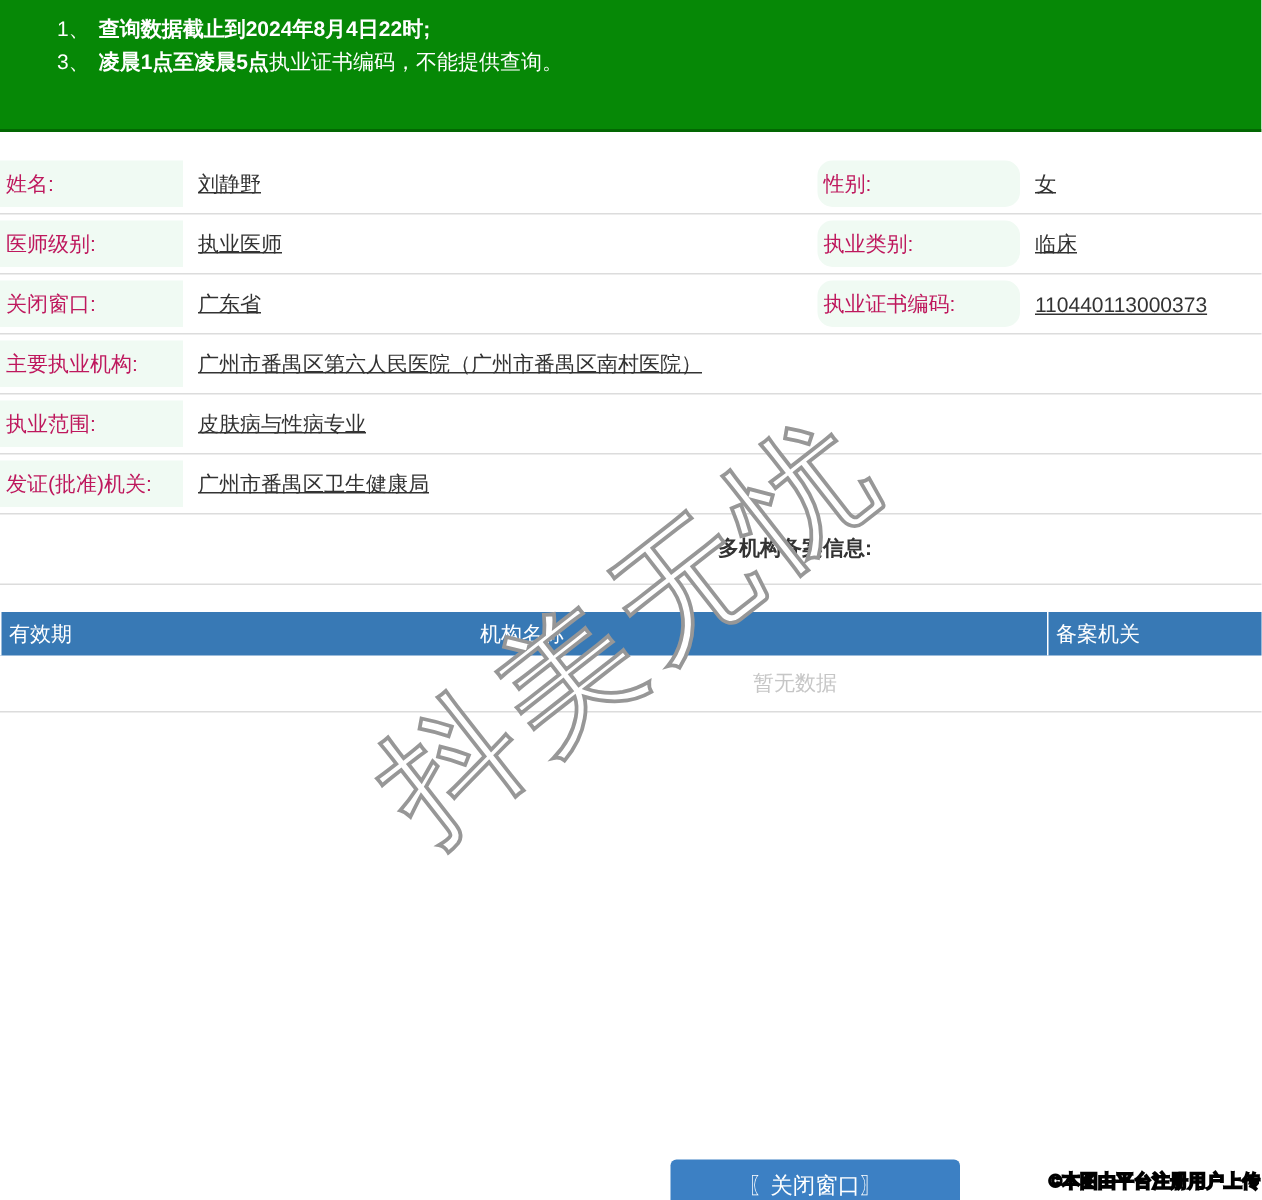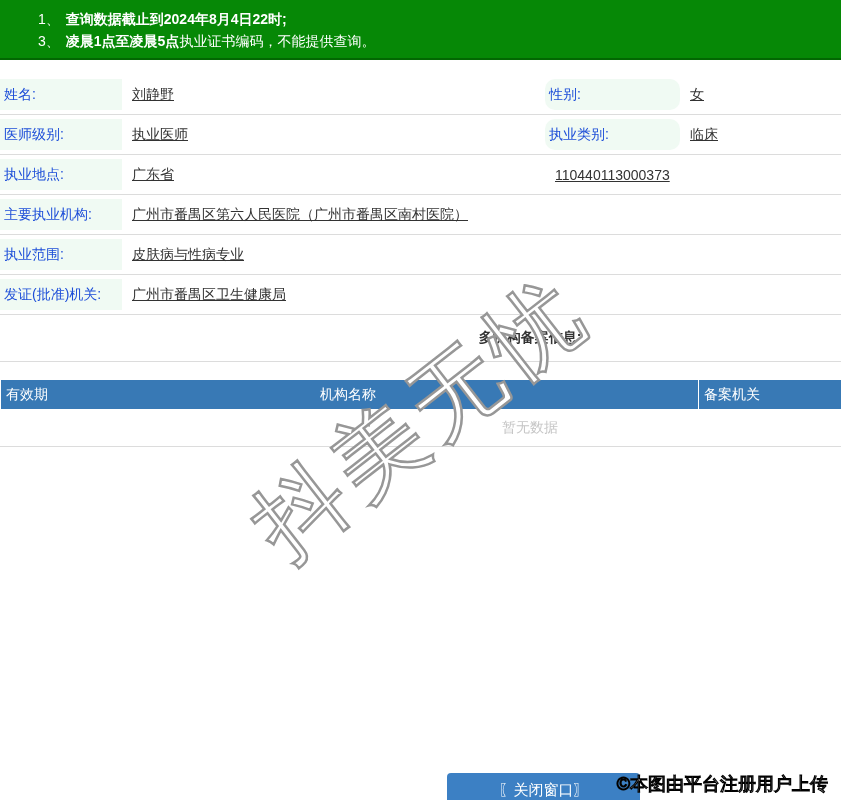--- a/index.html
+++ b/index.html
@@ -5,36 +5,36 @@
   * { margin:0; padding:0; box-sizing:border-box; }
   html,body { width:841px; height:800px; }
   body {
     font-family:"Liberation Sans","DejaVu Sans",sans-serif;
     background:#fff; color:#333; overflow:hidden; position:relative;
   }
   .page { position:relative; width:841px; height:800px; overflow:hidden; background:#fff; }
 
   
   .notice {
-    width:841px; height:60px; background:#068806;
+    width:841px; height:88px; background:#068806;
     border-bottom:2px solid #026702;
     padding:8px 0 0 38px; color:#fff; font-size:14px;
   }
   .notice-line { line-height:22px; white-space:nowrap; }
   .notice-line .num { font-weight:normal; margin-right:6px; }
   .notice-line b { font-weight:bold; }
 
   
   .content { width:1060px; margin-top:15px; }
 
   .prow { display:flex; height:40px; border-bottom:1px solid #dcdcdc; align-items:stretch; font-size:14px; }
   .half-l { display:flex; width:545px; }
   .half-r { display:flex; width:515px; }
   .lbl {
-    background:#f0faf3; color:#1d4ed8;
+    background:#f0faf3; color:#be185d;
     display:flex; align-items:center;
     margin:4px 0; padding-left:4px;
   }
   .lbl.w1 { width:122px; }
   .lbl.w2 { width:135px;border-radius:10px; }
   .val { display:flex; align-items:center; padding-left:10px; color:#333; flex:1;text-decoration:underline; }
   .prow.single .val { width:auto; }
 
   .section-heading {
     height:47px; border-bottom:1px solid #dcdcdc;
@@ -64,22 +64,22 @@
     pointer-events:none; font-weight:normal;
   }
 
   .close-btn {
     position:absolute; left:447px; top:773px; width:193px; height:34px;
     background:#3c80c4; color:#fff; border:none; border-radius:4px;
     font-size:15px; font-family:inherit; cursor:pointer; text-align:center;
   }
 
   .copyright {
-    position:absolute; right:13px; bottom:4px; z-index:6;
-    font-size:18px; font-weight:normal; color:#fff;
+    position:absolute; right:1px; bottom:4px; z-index:6;
+    font-size:12px; font-weight:bold; color:#fff;
     -webkit-text-stroke:1.2px #000;
     white-space:nowrap;
   }
 </style>
 </head>
 <body>
 
 <div class="page">
 
   <div class="notice">
@@ -110,24 +110,25 @@
         <div class="val">执业医师</div>
       </div>
       <div class="half-r">
         <div class="lbl w2">执业类别:</div>
         <div class="val">临床</div>
       </div>
     </div>
 
     <div class="prow">
       <div class="half-l">
-        <div class="lbl w1">执业地点:</div>
+        <div class="lbl w1">关闭窗口:</div>
         <div class="val">广东省</div>
       </div>
       <div class="half-r">
+        <div class="lbl w2">执业证书编码:</div>
         <div class="val">110440113000373</div>
       </div>
     </div>
 
     <div class="prow single">
       <div class="lbl w1">主要执业机构:</div>
       <div class="val">广州市番禺区第六人民医院（广州市番禺区南村医院）</div>
     </div>
 
     <div class="prow single">

